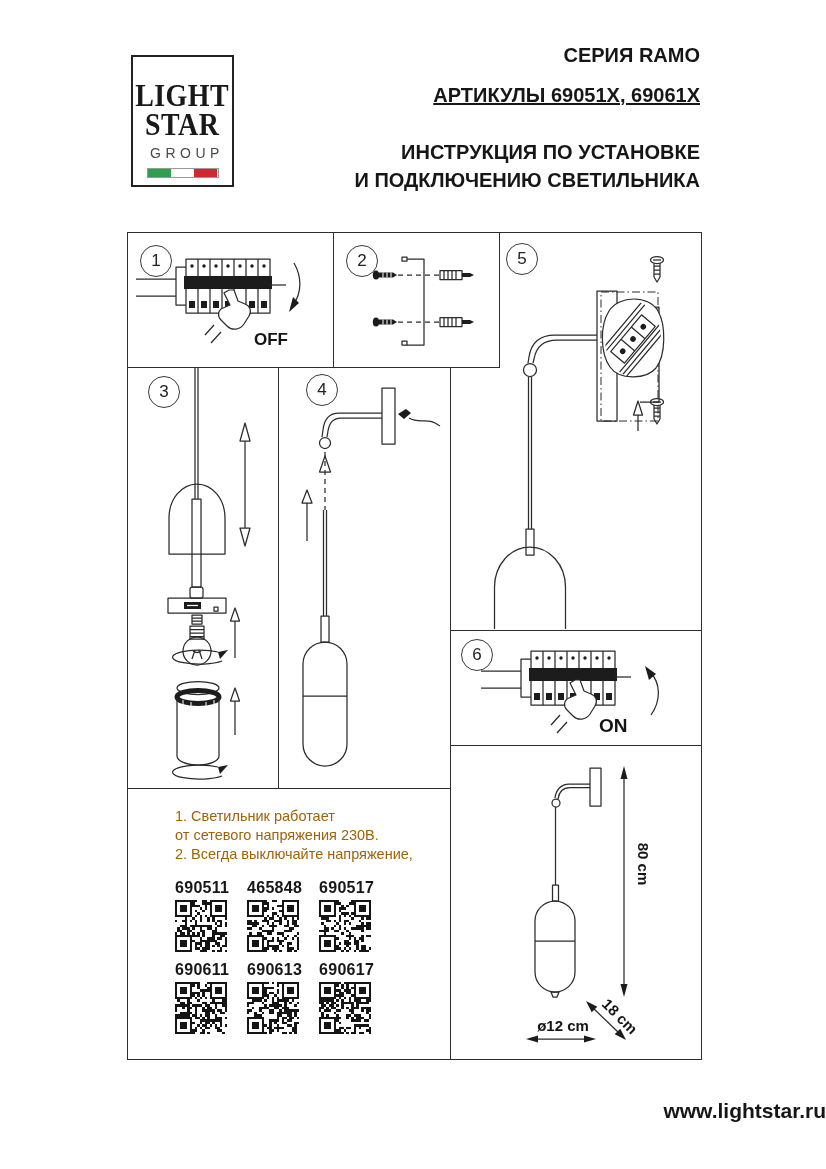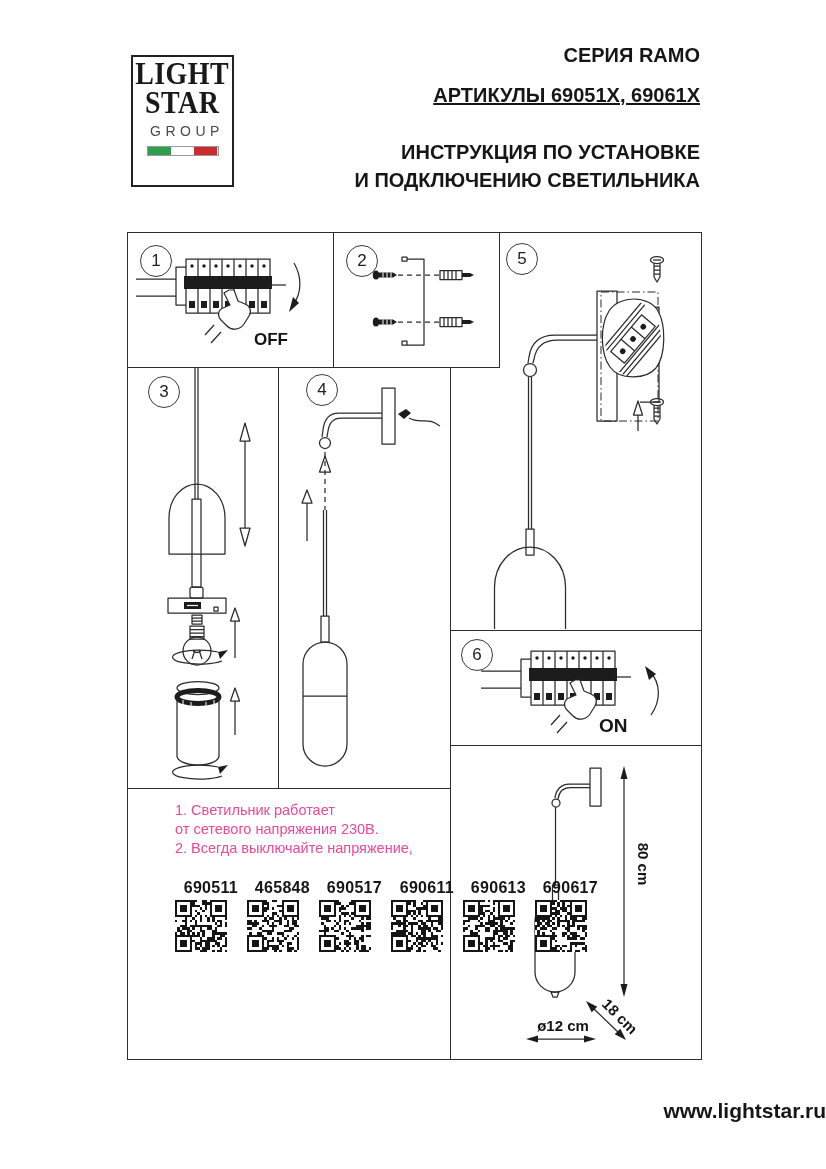--- a/index.html
+++ b/index.html
@@ -1,21 +1,21 @@
 <!DOCTYPE html>
 <html><head>
 <meta charset="utf-8">
 <style>
   html,body{margin:0;padding:0;background:#fff;}
   #page{position:relative;width:826px;height:1169px;background:#fff;overflow:hidden;
         font-family:"Liberation Sans",sans-serif;color:#1a1a1a;}
 
   
   #logo-box{position:absolute;left:131px;top:55px;width:103px;height:132px;border:2px solid #222;
-            box-sizing:border-box;display:flex;flex-direction:column;align-items:center;padding-top:2px;background:#fff;}
+            box-sizing:border-box;display:flex;flex-direction:column;align-items:center;padding-top:24px;background:#fff;}
   .logo-word{font-family:"Liberation Serif",serif;font-weight:bold;font-size:31px;line-height:29px;
              transform:scaleX(.9);letter-spacing:.5px;color:#191919;}
   .logo-group{font-size:14px;letter-spacing:4.5px;color:#4a4a4a;margin-top:6px;margin-left:9px;}
   .logo-flag{margin-top:7px;width:72px;height:10px;border:1px solid #999;display:flex;box-sizing:border-box;}
   .logo-flag div{flex:1;}
   .hdr{position:absolute;right:126px;text-align:right;font-weight:bold;font-size:20px;white-space:nowrap;color:#161616;}
 
   
   #diagram{position:absolute;left:127px;top:232px;width:573px;height:826px;border:1.8px solid #2e2e2e;box-sizing:content-box;}
   .panel{position:absolute;box-sizing:border-box;}
@@ -27,22 +27,22 @@
   .ln{stroke:#2b2b2b;stroke-width:1.25;fill:none;stroke-linejoin:round;}
   .fl{fill:#1c1c1c;stroke:none;}
   .hand{stroke:#2b2b2b;stroke-width:1.2;fill:#fff;stroke-linejoin:round;}
   .dash{stroke-dasharray:5 4;}
   .dd{stroke-dasharray:8 3 1.5 3;stroke-width:1;}
   svg text{font-family:"Liberation Sans",sans-serif;fill:#151515;}
   .steplabel{font-weight:bold;font-size:17px;}
   .dimlabel{font-weight:bold;font-size:15px;}
 
   
-  #notes{position:absolute;left:47px;top:12px;font-size:14.5px;line-height:19px;color:#ec4899;}
-  #articles-grid{position:absolute;left:47px;top:90px;display:flex;flex-direction:row;gap:9px;text-align:right;}
+  #notes{position:absolute;left:47px;top:18px;font-size:14.5px;line-height:19px;color:#a16207;}
+  #articles-grid{position:absolute;left:47px;top:90px;display:flex;flex-direction:column;gap:9px;}
   .art-row{display:flex;gap:9px;}
   .art-cell{width:63px;}
   .artnum{font-weight:bold;font-size:16px;letter-spacing:.3px;margin-bottom:3px;color:#161616;}
   .qr{width:52px;height:52px;background:#fff;}
 
   #footer{position:absolute;left:0;top:1099px;width:826px;text-align:right;font-weight:bold;font-size:21px;color:#161616;}
 </style>
 </head>
 <body>
 

